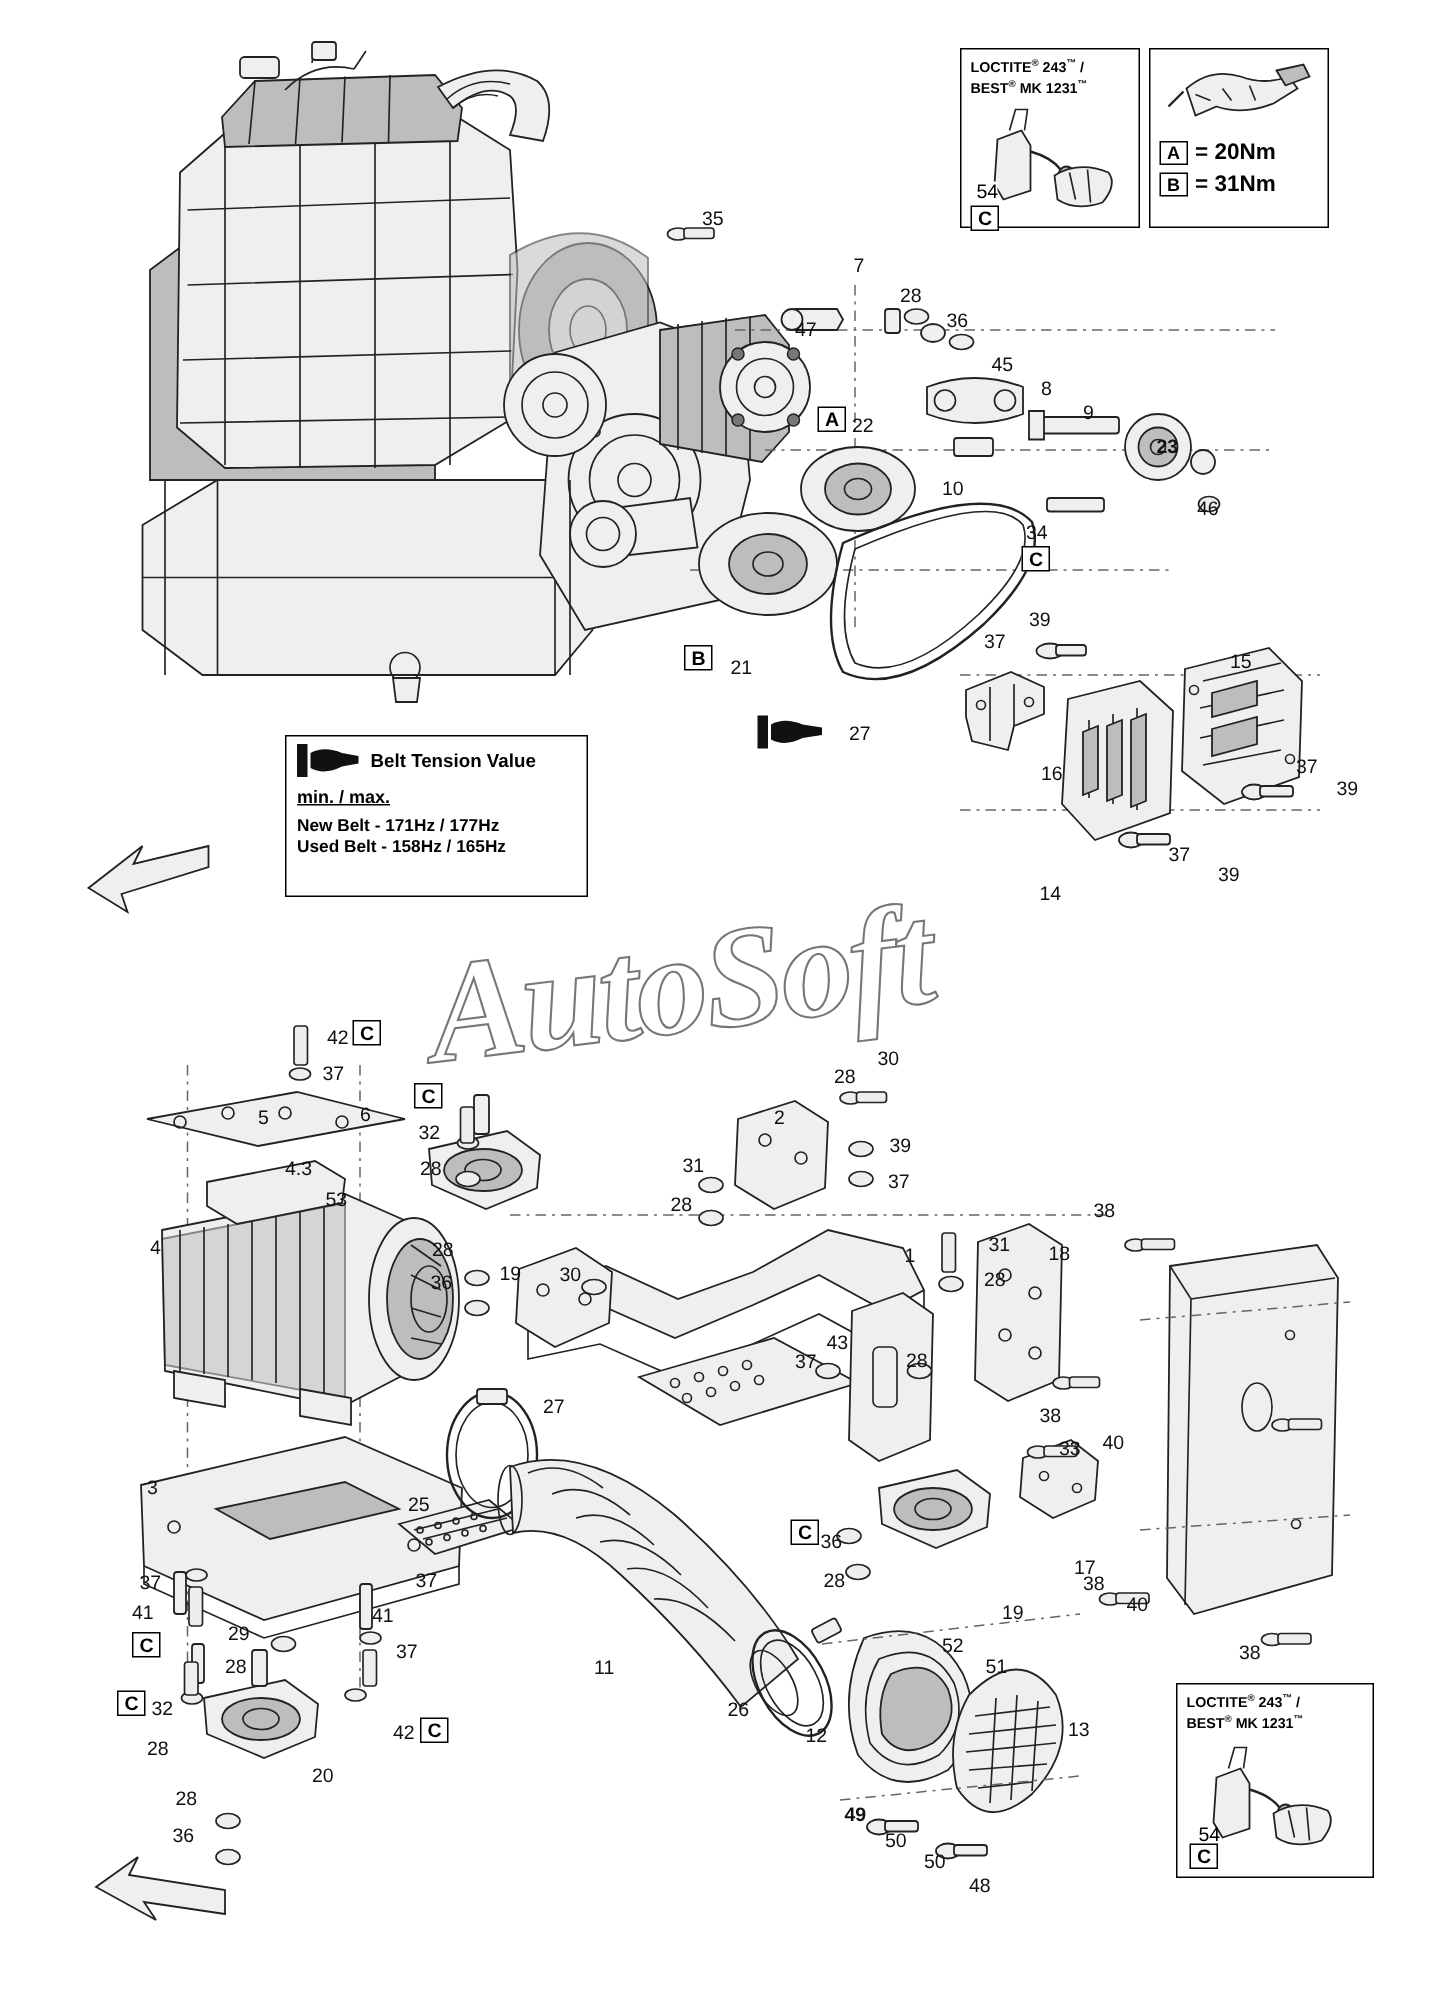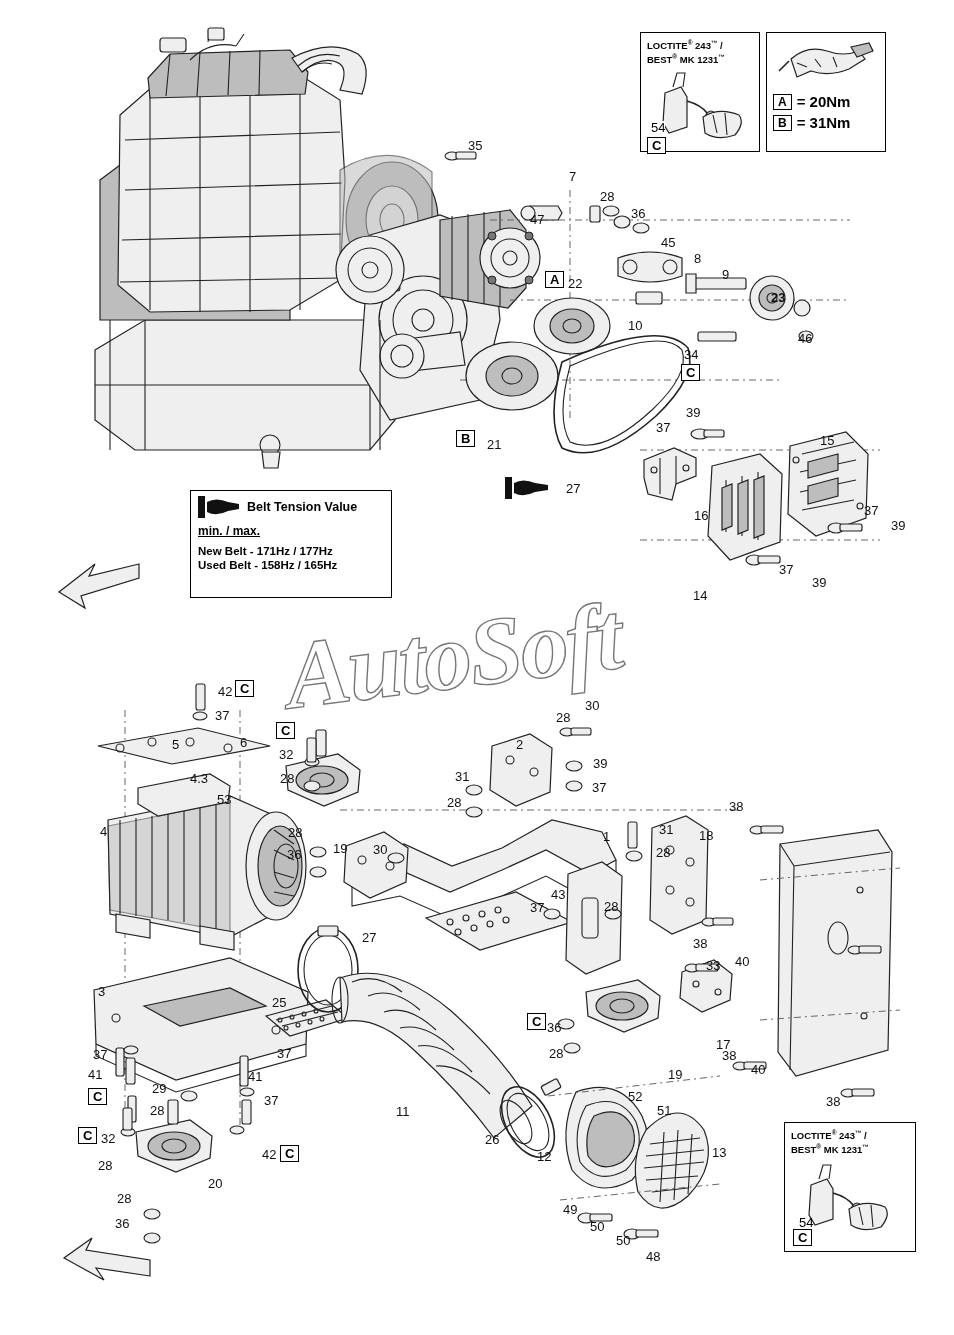--- a/index.html
+++ b/index.html
@@ -512,21 +512,21 @@
       <div class="num" style="left: 262px; top: 1148px;">42</div>
       <div class="num" style="left: 208px; top: 1177px;">20</div>
       <div class="num" style="left: 117px; top: 1192px;">28</div>
       <div class="num" style="left: 115px; top: 1217px;">36</div>
       <div class="num" style="left: 396px; top: 1105px;">11</div>
       <div class="num" style="left: 485px; top: 1133px;">26</div>
       <div class="num" style="left: 537px; top: 1150px;">12</div>
       <div class="num" style="left: 628px; top: 1090px;">52</div>
       <div class="num" style="left: 657px; top: 1104px;">51</div>
       <div class="num" style="left: 712px; top: 1146px;">13</div>
-      <div class="num" style="left: 563px; top: 1203px;">49</div>
+      <div class="num" style="left: 563px; top: 1203px; font-weight: bold;">49</div>
       <div class="num" style="left: 590px; top: 1220px;">50</div>
       <div class="num" style="left: 616px; top: 1234px;">50</div>
       <div class="num" style="left: 646px; top: 1250px;">48</div>
       <div class="num" style="left: 556px; top: 711px;">28</div>
       <div class="num" style="left: 585px; top: 699px;">30</div>
       <div class="num" style="left: 516px; top: 738px;">2</div>
       <div class="num" style="left: 593px; top: 757px;">39</div>
       <div class="num" style="left: 455px; top: 770px;">31</div>
       <div class="num" style="left: 592px; top: 781px;">37</div>
       <div class="num" style="left: 447px; top: 796px;">28</div>

